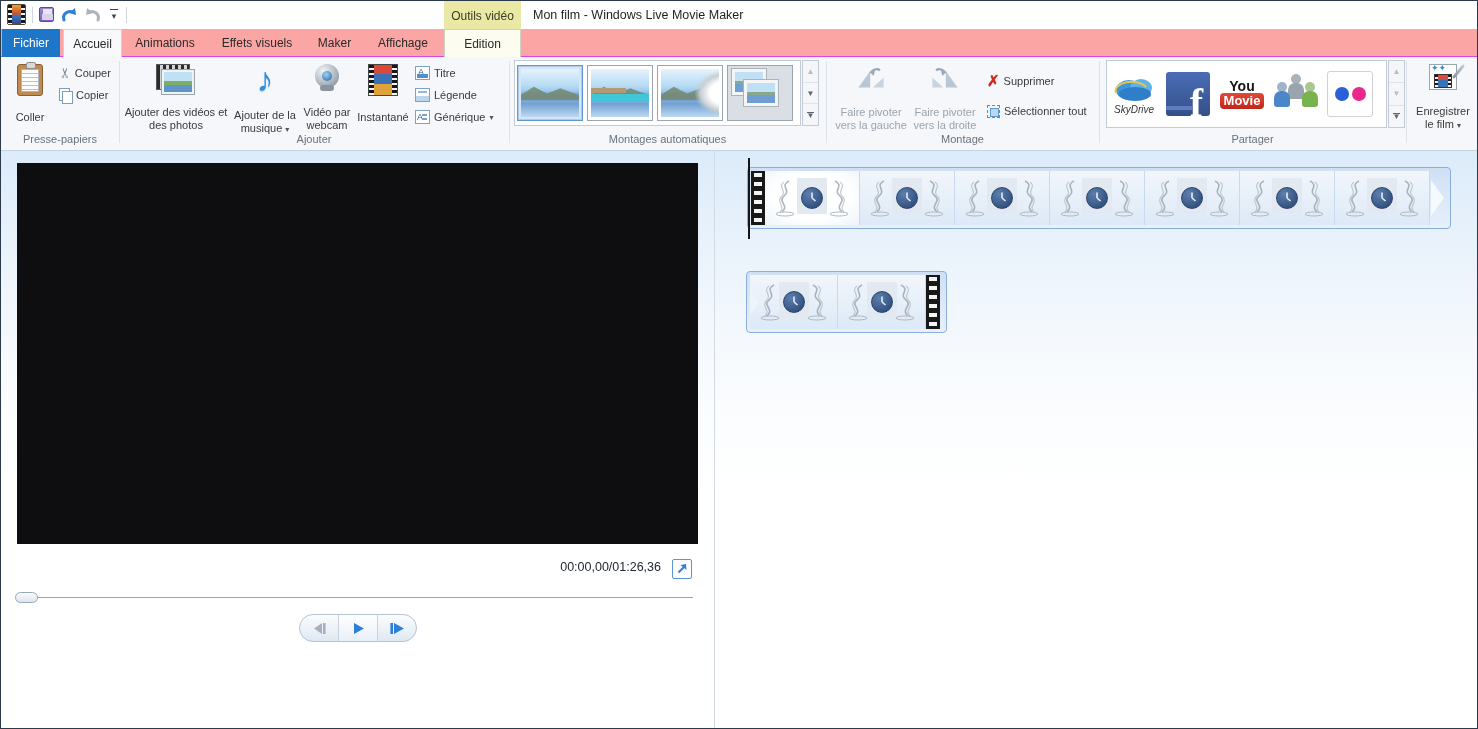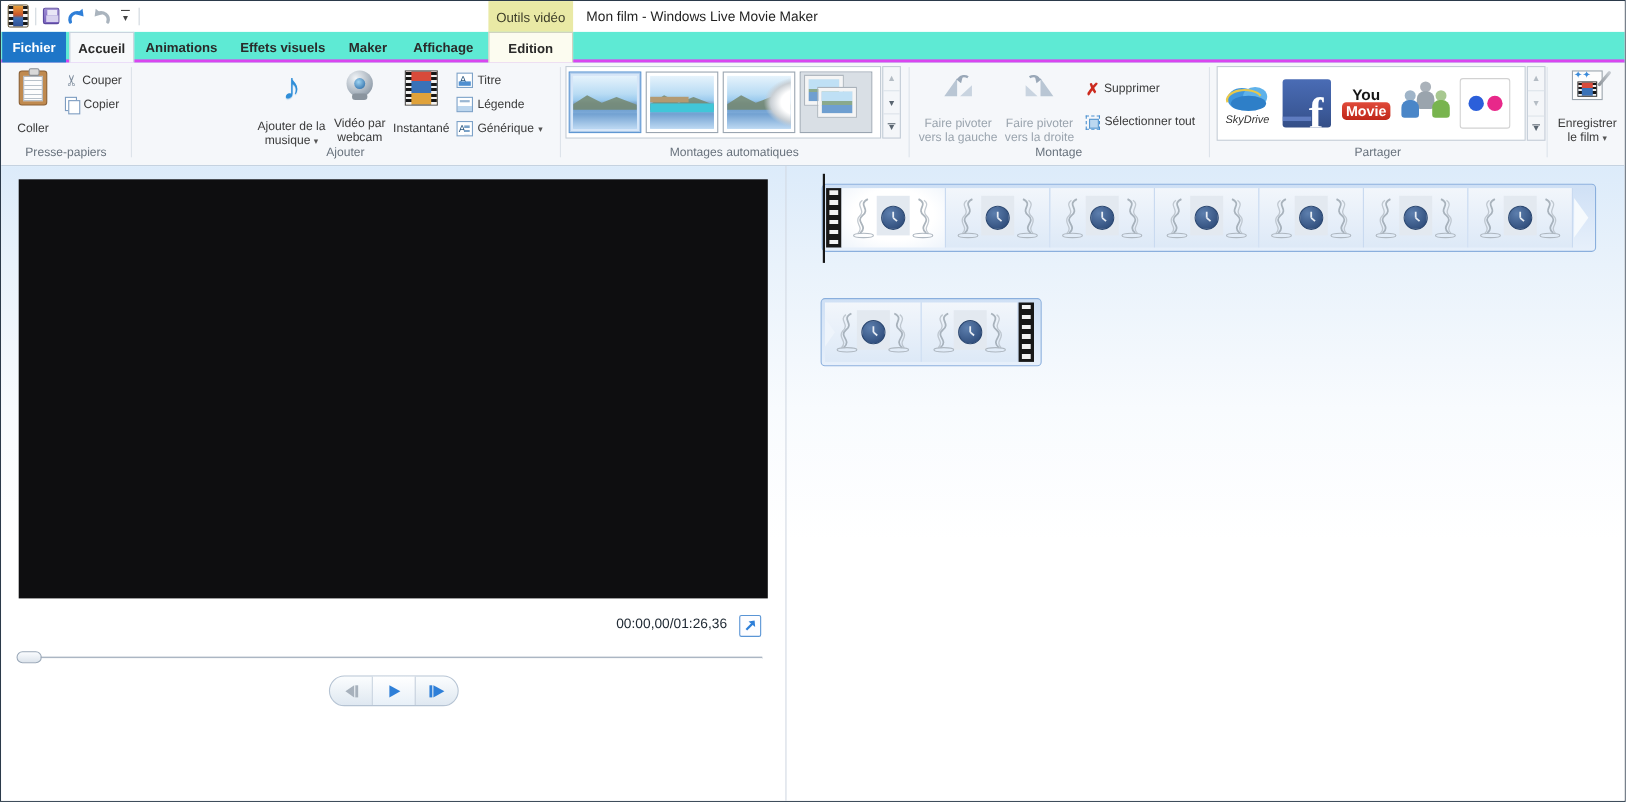--- a/index.html
+++ b/index.html
@@ -19,21 +19,21 @@
   .floppy:after { content:""; position:absolute; left:2px; bottom:1px; width:11px; height:6px; background:#d8d2ef; }
   .uarrow { width:18px; height:16px; }
   .qat-drop { font-size:9px; color:#444; line-height:8px; text-align:center; width:12px; }
   .qat-drop .bar { display:block; width:8px; height:1px; background:#444; margin:0 auto 2px; }
 
   .ctx-head { position:absolute; left:443px; top:0; width:77px; height:29px; background:#e9e9a5;
     display:flex; align-items:center; justify-content:center; font-size:12px; color:#3c3c28; }
   .win-title { position:absolute; left:532px; top:0; height:28px; display:flex; align-items:center; font-size:12.5px; color:#1f1f1f; }
 
   
-  .tabrow { position:absolute; left:0; top:28px; width:100%; height:28px; background:#5eead4; border-bottom:3px solid #d946ef;font-weight:bold; }
+  .tabrow { position:absolute; left:0; top:28px; width:100%; height:28px; background:#fca5a5; border-bottom:1px solid #d946ef; }
   .tab { position:absolute; top:0; height:28px; display:flex; align-items:center; justify-content:center; font-size:12px; color:#2a2a2a; cursor:default; }
   .tab-file { left:1px; width:58px; background:#1e76c8; color:#fff; }
   .tab-active { background:#f7f9fb; border:1px solid #c9d3de; border-bottom:none; }
   .tab-ctx { background:#fcfcf0; border:1px solid #cfd3c2; border-bottom:none; }
 
   
   .ribbon { position:absolute; left:0; top:56px; width:100%; height:94px; background:#f5f7fa; border-bottom:1px solid #c5d2e0; }
   .grp-sep { position:absolute; top:4px; width:1px; height:82px; background:#dde3ea; }
   .grp-label { position:absolute; top:76px; height:16px; font-size:11px; color:#68727d; text-align:center; }
 
@@ -220,20 +220,27 @@
     <div class="smallbtn" style="left:58px;top:6px;">
       <span class="ic-scissors">✂</span>
       <span>Couper</span>
     </div>
     <div class="smallbtn" style="left:58px;top:28px;">
       <span class="ic-copy"></span>
       <span>Copier</span>
     </div>
     <div class="grp-label" style="left:0;width:118px;">Presse-papiers</div>
 
+    <div class="bigbtn" style="left:122px;width:106px;">
+      <span class="ic-photos">
+          <span class="back"></span>
+          <span class="front"></span>
+        </span>
+      <span class="lbl">Ajouter des vidéos et des photos</span>
+    </div>
     <div class="bigbtn" style="left:230px;width:68px;">
       <span class="ic-note">♪</span>
       <span class="lbl"><span>Ajouter de la musique</span> <span class="arrow-down">▾</span></span>
     </div>
     <div class="bigbtn" style="left:298px;width:56px;align-items:center;">
       <span class="ic-webcam">
           <span class="ball"></span>
           <span class="lens"></span>
           <span class="foot"></span>
         </span>

